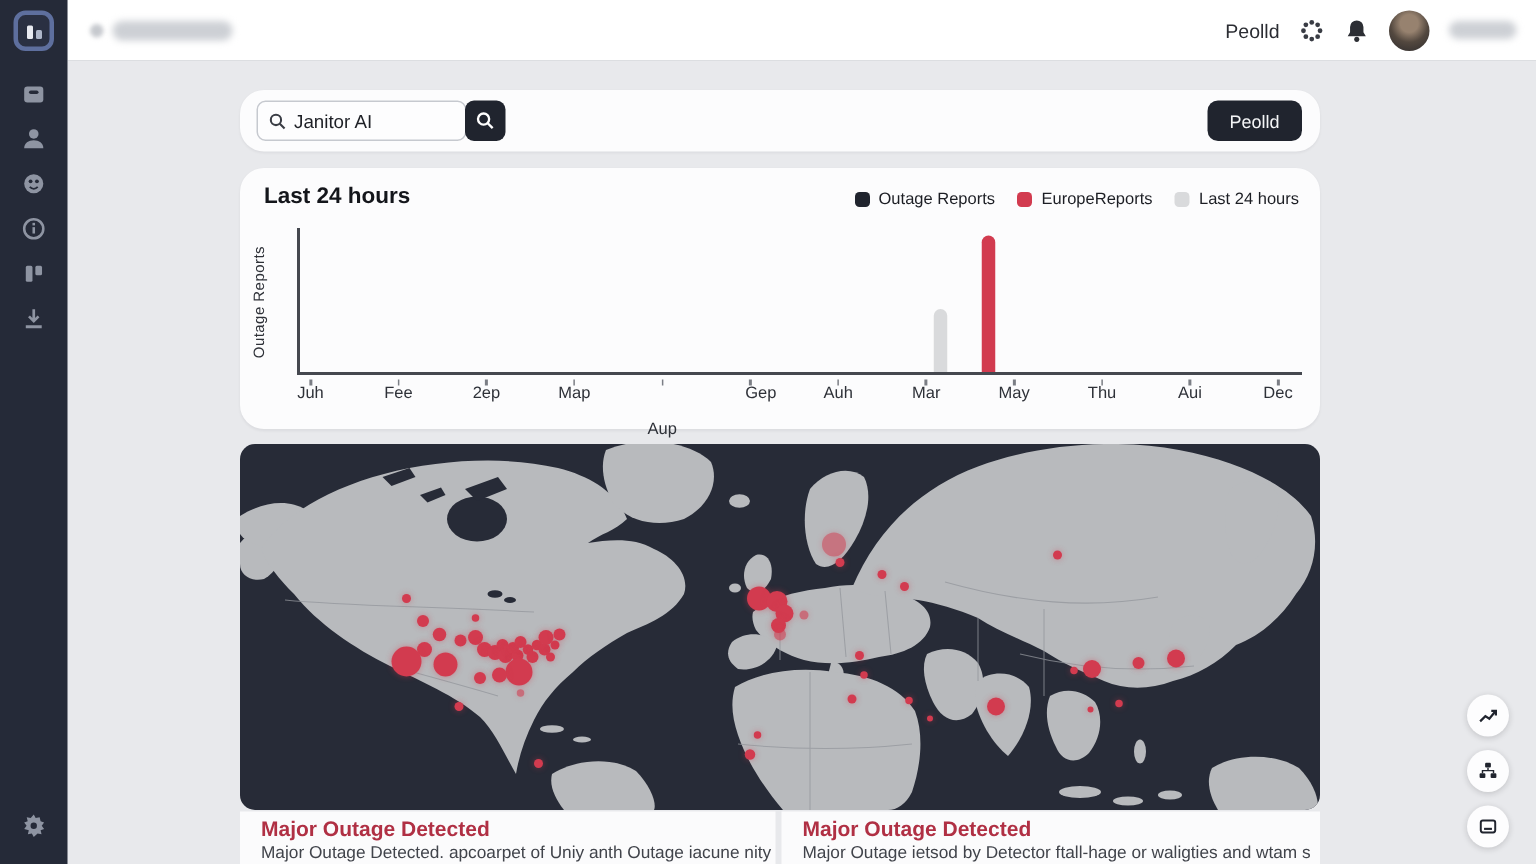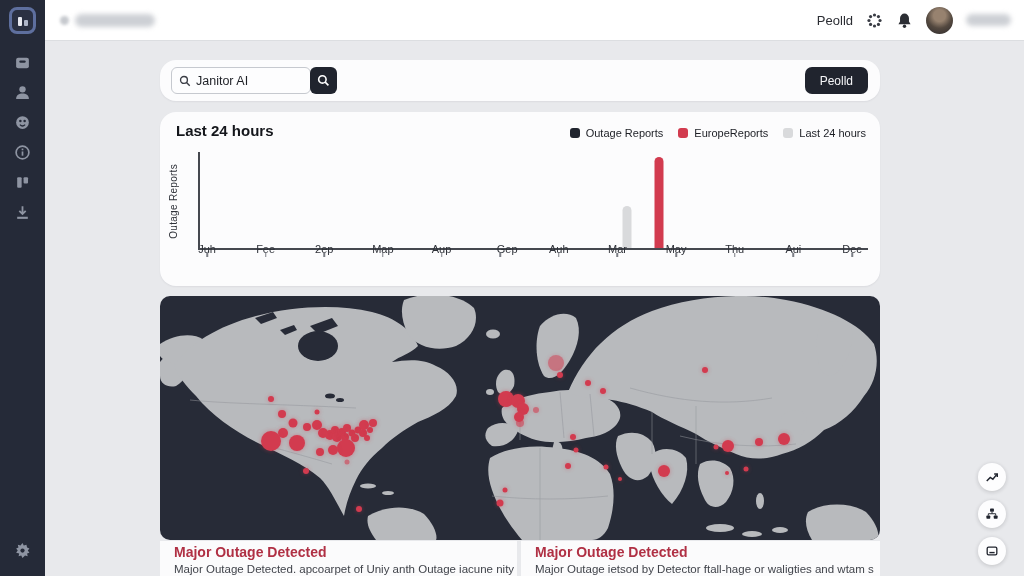--- a/index.html
+++ b/index.html
@@ -52,21 +52,21 @@
   .lg-item { display:flex; align-items:center; gap:6px; }
   .lg-dot { width:10px; height:10px; border-radius:3px; flex:none; }
   .lg-item span:last-child { font-size:11px; color:#1c1e24; white-space:nowrap; }
   .ylabel-wrap { position:absolute; left:8px; top:40px; height:98px; display:flex; align-items:center; }
   .ylabel-wrap span { writing-mode:vertical-rl; transform:rotate(180deg); font-size:10px; color:#2e3138; letter-spacing:.3px; }
   .plot { position:absolute; left:38px; top:40px; width:670px; height:98px;
           border-left:2px solid #45484f; border-bottom:2.5px solid #45484f; }
   .bar { position:absolute; bottom:0; width:9px; border-radius:5px 5px 0 0; transform:translateX(-50%); }
   .xticks { position:absolute; left:47px; top:141px; width:645px; height:4px; }
   .xticks span { position:absolute; top:0; width:1.5px; height:4px; background:#7b7e85; transform:translateX(-50%); }
-  .xlabels { position:absolute; left:47px; top:131px; width:645px; height:14px;text-decoration:underline; }
+  .xlabels { position:absolute; left:47px; top:144px; width:645px; height:14px;text-decoration:underline; }
   .xlabels span { position:absolute; transform:translateX(-50%); font-size:11px; color:#2e3138; white-space:nowrap; }
 
   
   .map-panel { position:absolute; left:160px; top:296px; width:720px; height:244px; background:#272b37; border-radius:10px; overflow:hidden; }
   .map-panel svg.world { position:absolute; left:0; top:0; width:720px; height:244px; }
   .mdot { position:absolute; border-radius:50%; background:#d23b4f; transform:translate(-50%,-50%); box-shadow:0 0 4px rgba(210,59,79,.45); }
 
   
   .alert { position:absolute; top:541px; height:35px; background:#fbfbfc; padding:3px 14px 0 14px; cursor:pointer; overflow:hidden; }
   .alert1 { left:160px; width:357px; }
@@ -217,21 +217,21 @@
       <span style="left: 72.7273%;"></span>
       <span style="left: 81.8182%;"></span>
       <span style="left: 90.9091%;"></span>
       <span style="left: 100%;"></span>
     </div>
   <div class="xlabels">
       <span style="left: 0%;">Juh</span>
       <span style="left: 9.09091%;">Fee</span>
       <span style="left: 18.1818%;">2ep</span>
       <span style="left: 27.2727%;">Map</span>
-      <span style="left: 36.3636%;">Aup</span>
+      <span style="left: 36.3636%; margin-top: 24px;">Aup</span>
       <span style="left: 45.4545%; padding-left: 14px;">Gep</span>
       <span style="left: 54.5455%;">Auh</span>
       <span style="left: 63.6364%;">Mar</span>
       <span style="left: 72.7273%;">May</span>
       <span style="left: 81.8182%;">Thu</span>
       <span style="left: 90.9091%;">Aui</span>
       <span style="left: 100%;">Dec</span>
     </div>
 </div>
 

